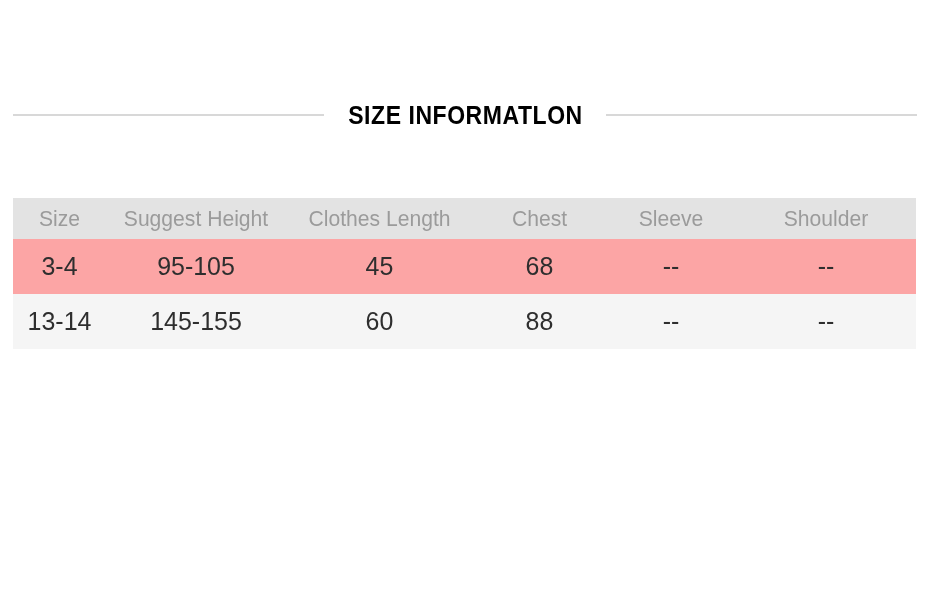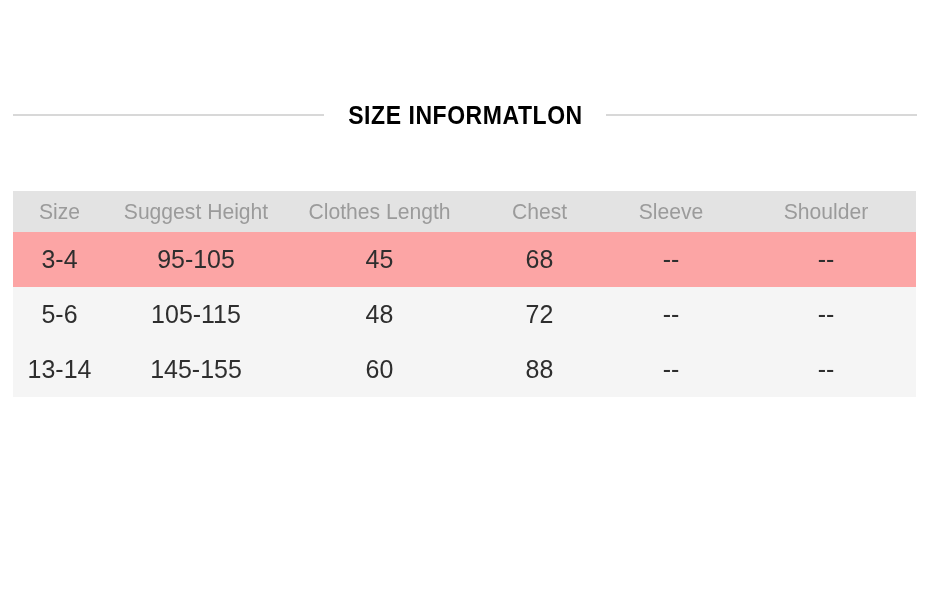--- a/index.html
+++ b/index.html
@@ -48,21 +48,21 @@
     letter-spacing: 0.6px;
     white-space: nowrap;
     transform: scaleX(0.92);
     transform-origin: center;
   }
 
   
   .size-table {
     position: absolute;
     left: 13px;
-    top: 191px;
+    top: 198px;
     width: 903px;
     border-collapse: collapse;
     table-layout: fixed;
   }
   .size-table th,
   .size-table td {
     border: 0;
     padding: 0;
     text-align: center;
     vertical-align: middle;
@@ -138,28 +138,20 @@
     <tbody>
       <tr class="row-odd">
         <td>3-4</td>
         <td>95-105</td>
         <td>45</td>
         <td>68</td>
         <td>--</td>
         <td>--</td>
       </tr>
       <tr class="row-even">
-        <td>5-6</td>
-        <td>105-115</td>
-        <td>48</td>
-        <td>72</td>
-        <td>--</td>
-        <td>--</td>
-      </tr>
-      <tr class="row-even">
         <td>13-14</td>
         <td>145-155</td>
         <td>60</td>
         <td>88</td>
         <td>--</td>
         <td>--</td>
       </tr>
     </tbody>
   </table>
 

